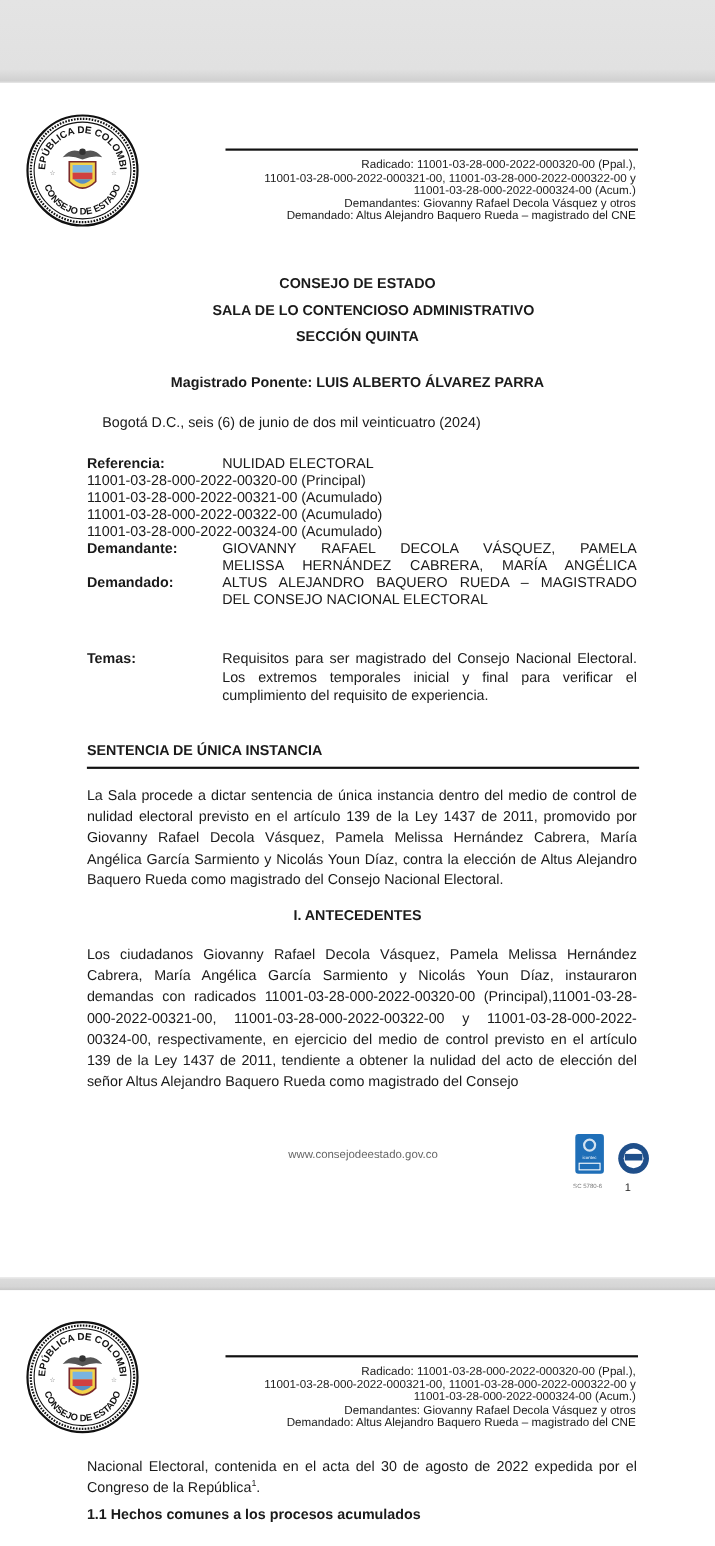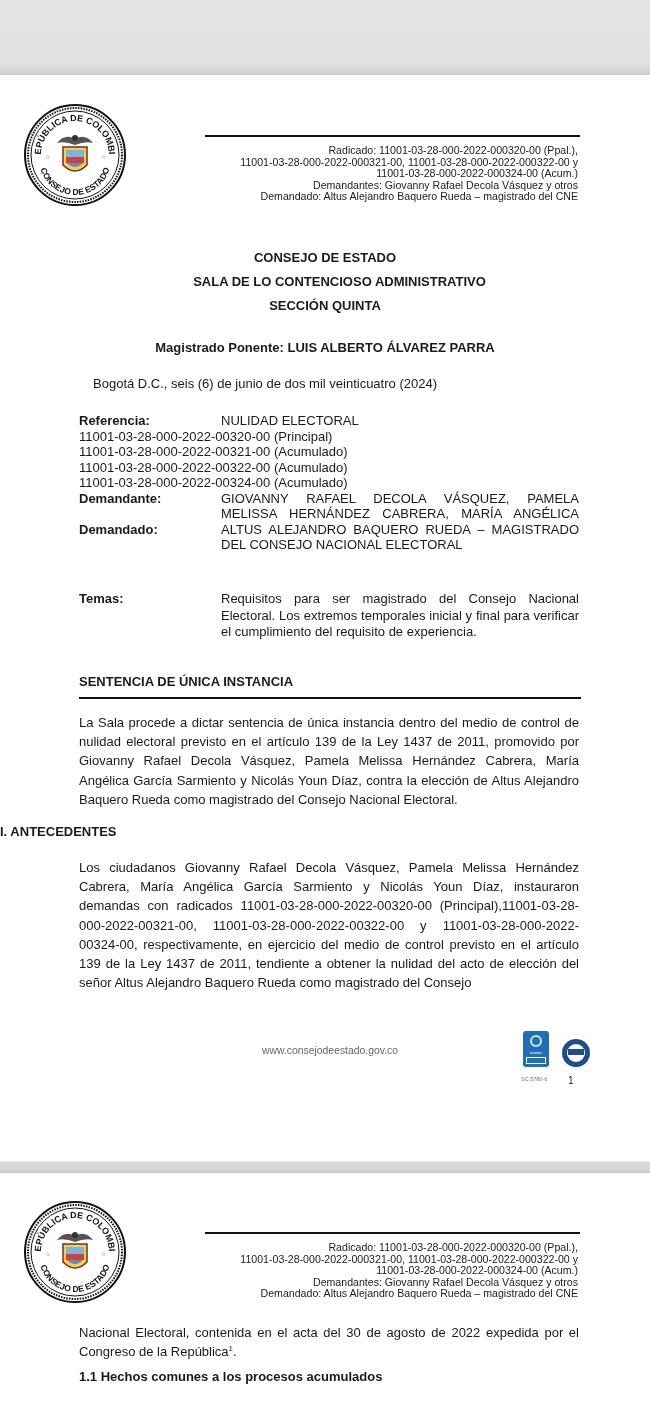--- a/index.html
+++ b/index.html
@@ -29,32 +29,32 @@
 
   .center-title { position: absolute; left: 0; width: 650px; text-align: center; font-weight: bold; font-size: 13px; }
   .t1 { top: 174px; }
   .t2 { top: 198px; padding-left: 29px; }
   .t3 { top: 222px; }
   .t4 { top: 264px; }
   .dateline { position: absolute; left: 0; width: 530px; text-align: center; font-size: 13px; top: 300px; }
 
   .ref-table { position: absolute; left: 79px; top: 337px; width: 500px; font-size: 13px; line-height: 15.5px; }
   .ref-row { display: flex; }
-  .ref-label { width: 142px; font-weight: bold; flex-shrink: 0; }
+  .ref-label { width: 123px; font-weight: bold; flex-shrink: 0; }
   .ref-value { flex: 1; text-align: justify; }
   .ref-value .just { text-align: justify; text-align-last: justify; }
 
   .temas { position: absolute; left: 79px; top: 515px; width: 500px; font-size: 13px; line-height: 16.5px; display: flex; }
   .temas .ref-value { text-align: justify; }
 
   .sent-heading { position: absolute; left: 79px; top: 598px; width: 502px; font-weight: bold; font-size: 13px; padding-bottom: 8px; border-bottom: 2px solid #111; }
 
   .para { position: absolute; left: 79px; width: 500px; font-size: 13px; line-height: 19.2px; text-align: justify; }
   .p1 { top: 637px; }
-  .sec-heading { position: absolute; left: 0; width: 650px; font-weight: bold; font-size: 13px; top: 748px; }
+  .sec-heading { position: absolute; left: 0; width: 650px; text-align: center; font-weight: bold; font-size: 13px; top: 748px; }
   .p2 { top: 782px; }
 
   .footer-addr { position: absolute; left: 130px; width: 400px; text-align: center; font-size: 10.4px; line-height: 12.5px; color: #666; top: 969px; }
   .icontec { position: absolute; left: 523px; top: 955px; width: 26px; height: 36px; background: #1f6fb8; border-radius: 3px; }
   .icontec .ring { position: absolute; left: 7px; top: 4px; width: 12px; height: 12px; border: 2px solid #fff; border-radius: 50%; opacity: 0.8; }
   .icontec .lbl { position: absolute; left: 0; top: 19px; width: 26px; text-align: center; font-size: 4px; color: #fff; }
   .icontec .bx { position: absolute; left: 3px; top: 26px; width: 20px; height: 7px; border: 1px solid #fff; }
   .iqnet { position: absolute; left: 562px; top: 963px; width: 28px; height: 28px; border-radius: 50%; background: #1f4f8a; }
   .iqnet .inner { position: absolute; left: 5px; top: 5px; width: 18px; height: 18px; border-radius: 50%; background: #fff; }
   .iqnet .bar { position: absolute; left: 6px; top: 10px; width: 16px; height: 6px; background: #1f4f8a; }

